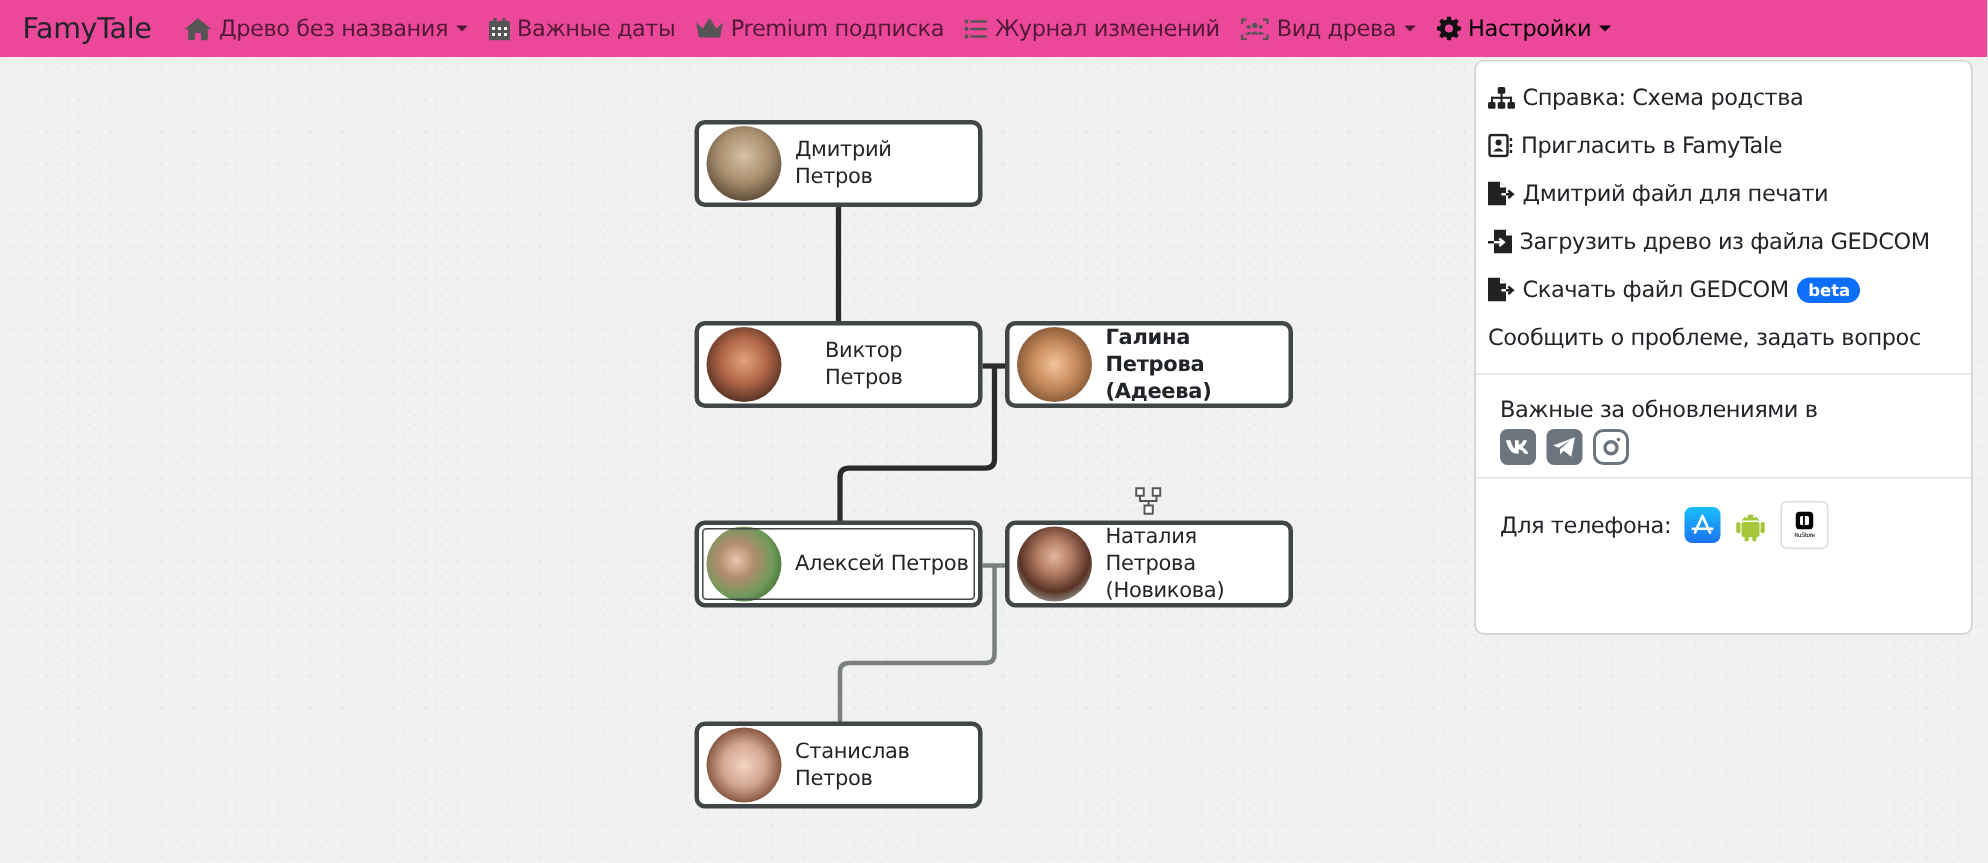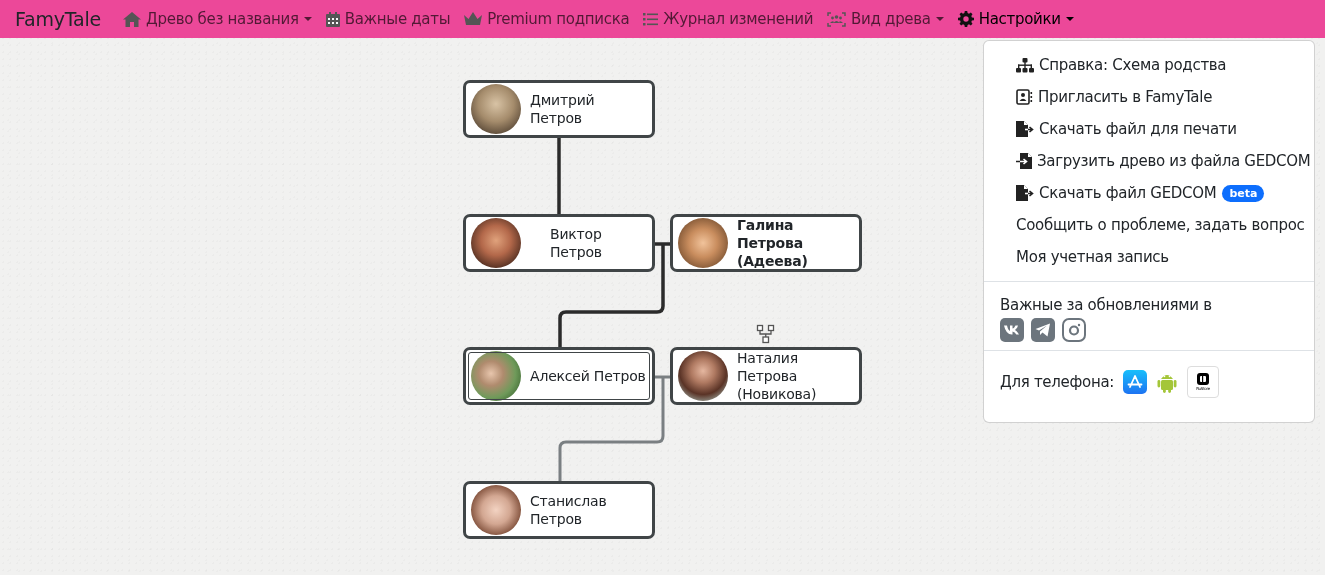--- a/index.html
+++ b/index.html
@@ -34,21 +34,21 @@
     display: inline-block; width: 0; height: 0; margin-left: 5px;
     border-left: 4px solid transparent; border-right: 4px solid transparent;
     border-top: 4px solid currentColor; vertical-align: middle;
   }
   .dropdown {
     position: absolute; left: 983px; top: 40px; width: 332px; height: 383px;
     background: #fff; border: 1px solid rgba(0,0,0,0.18); border-radius: 6px;
     padding-top: 8px;
   }
   .dd-item {
-    display: flex; align-items: center; height: 32px; padding-left: 32px;
+    display: flex; align-items: center; height: 32px; padding-left: 8px;
     font-size: 15px; color: #212529; white-space: nowrap; letter-spacing: -0.3px;
   }
   .dd-item svg { margin-right: 5px; flex: none; }
   .badge {
     background: #0d6efd; color: #fff; font-size: 11px; font-weight: bold;
     border-radius: 10px; padding: 2px 7px; margin-left: 6px; letter-spacing: 0; text-align: right;
   }
   .divider { height: 1px; background: #dee2e6; margin: 8px 0; }
   .follow-text { font-size: 15px; padding-left: 16px; padding-top: 6px; letter-spacing: -0.3px; }
   .social { display: flex; gap: 7px; padding-left: 16px; margin-top: 4px; margin-bottom: 6px; }
@@ -242,21 +242,21 @@
       </svg>
     <span>Пригласить в FamyTale</span>
   </div>
   <div class="dd-item">
     <svg width="18" height="16" viewBox="0 0 18 16">
         <path d="M0 0 H8 L12 4 V16 H0 Z" fill="#222"></path>
         <path d="M8 0 V4 H12" fill="#fff"></path>
         <path d="M9 8.5 H16 M13.5 6 L16.5 8.5 L13.5 11" fill="none" stroke="#222" stroke-width="1.6"></path>
         <path d="M9 8.5 H12" stroke="#fff" stroke-width="1.6"></path>
       </svg>
-    <span>Скачать файл для печати</span>
+    <span>Дмитрий файл для печати</span>
   </div>
   <div class="dd-item">
     <svg width="16" height="16" viewBox="0 0 16 16">
         <path d="M4 0 H12 L16 4 V16 H4 Z" fill="#222"></path>
         <path d="M12 0 V4 H16" fill="#fff"></path>
         <path d="M0 8.5 H10 M7.5 6 L10.5 8.5 L7.5 11" fill="none" stroke="#222" stroke-width="1.6"></path>
         <path d="M4 8.5 H10 M7.5 6 L10.5 8.5 L7.5 11" fill="none" stroke="#fff" stroke-width="1.6"></path>
       </svg>
     <span>Загрузить древо из файла GEDCOM</span>
   </div>
@@ -265,23 +265,20 @@
         <path d="M0 0 H8 L12 4 V16 H0 Z" fill="#222"></path>
         <path d="M8 0 V4 H12" fill="#fff"></path>
         <path d="M9 8.5 H16 M13.5 6 L16.5 8.5 L13.5 11" fill="none" stroke="#222" stroke-width="1.6"></path>
         <path d="M9 8.5 H12" stroke="#fff" stroke-width="1.6"></path>
       </svg>
     <span>Скачать файл GEDCOM</span>
     <span class="badge">beta</span>
   </div>
   <div class="dd-item">
     <span>Сообщить о проблеме, задать вопрос</span>
-  </div>
-  <div class="dd-item">
-    <span>Моя учетная запись</span>
   </div>
 
   <div class="divider"></div>
 
   <div class="follow-text">Важные за обновлениями в</div>
   <div class="social">
     <div class="soc">
       <svg width="16" height="10" viewBox="0 0 16 10">
           <path d="M0 0.5 H3 Q4 5 6 6 V0.5 H8.5 V3.5 Q10.5 3 11.5 0.5 H14 Q13 4 11 5 Q13.5 6.5 15 9.5 H12.3 Q11 7 8.5 6.5 V9.5 Q2 10 0 0.5 Z" fill="#fff"></path>
         </svg>

